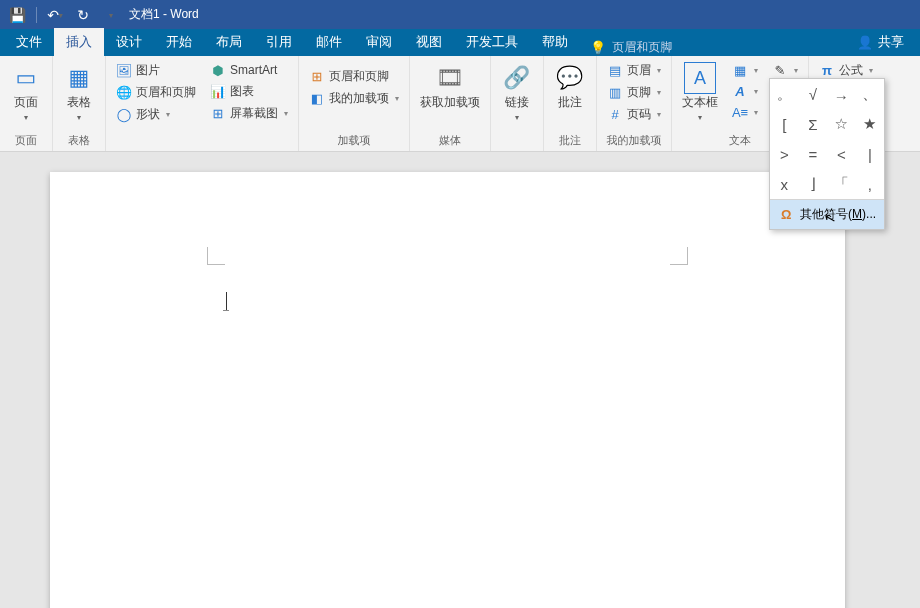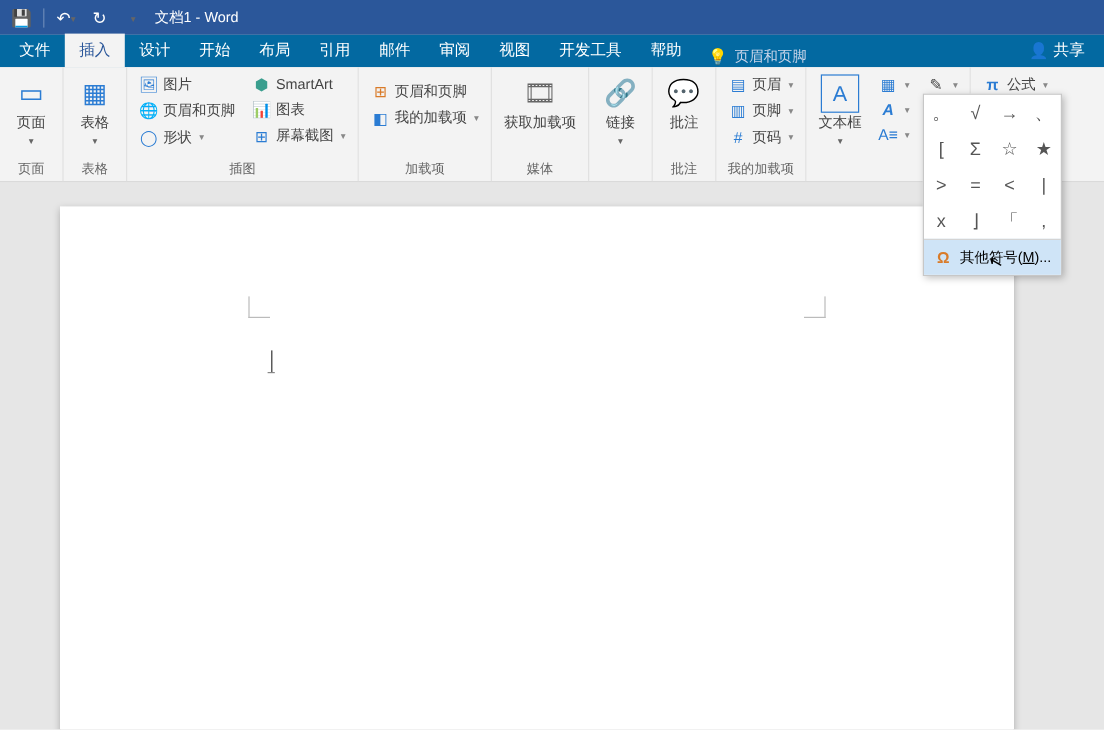--- a/index.html
+++ b/index.html
@@ -153,21 +153,20 @@
             <span class="mini-ico red">📊</span>
             <span>图表</span>
           </div>
         <div class="mini-btn">
             <span class="mini-ico blue">⊞</span>
             <span>屏幕截图</span>
             <span class="mini-caret">▾</span>
           </div>
       </div>
     </div>
-    <div class="group-label">插图</div>
   </div>
 
   <div class="group">
     <div class="group-body">
       <div class="stack" style="padding-top:8px;">
         <div class="mini-btn">
             <span class="mini-ico orange">⊞</span>
             <span>页眉和页脚</span>
           </div>
         <div class="mini-btn">
@@ -262,20 +261,21 @@
           </div>
         <div class="mini-btn">
             <span class="mini-ico">📅</span>
           </div>
         <div class="mini-btn">
             <span class="mini-ico">▭</span>
             <span class="mini-caret">▾</span>
           </div>
       </div>
     </div>
+    <div class="group-label">文本</div>
   </div>
 
   <div class="group" style="border-right:none;position:relative;">
     <div class="group-body">
       <div class="stack">
         <div class="mini-btn">
             <span class="mini-ico blue" style="font-weight:bold;">π</span>
             <span>公式</span>
             <span class="mini-caret">▾</span>
           </div>

